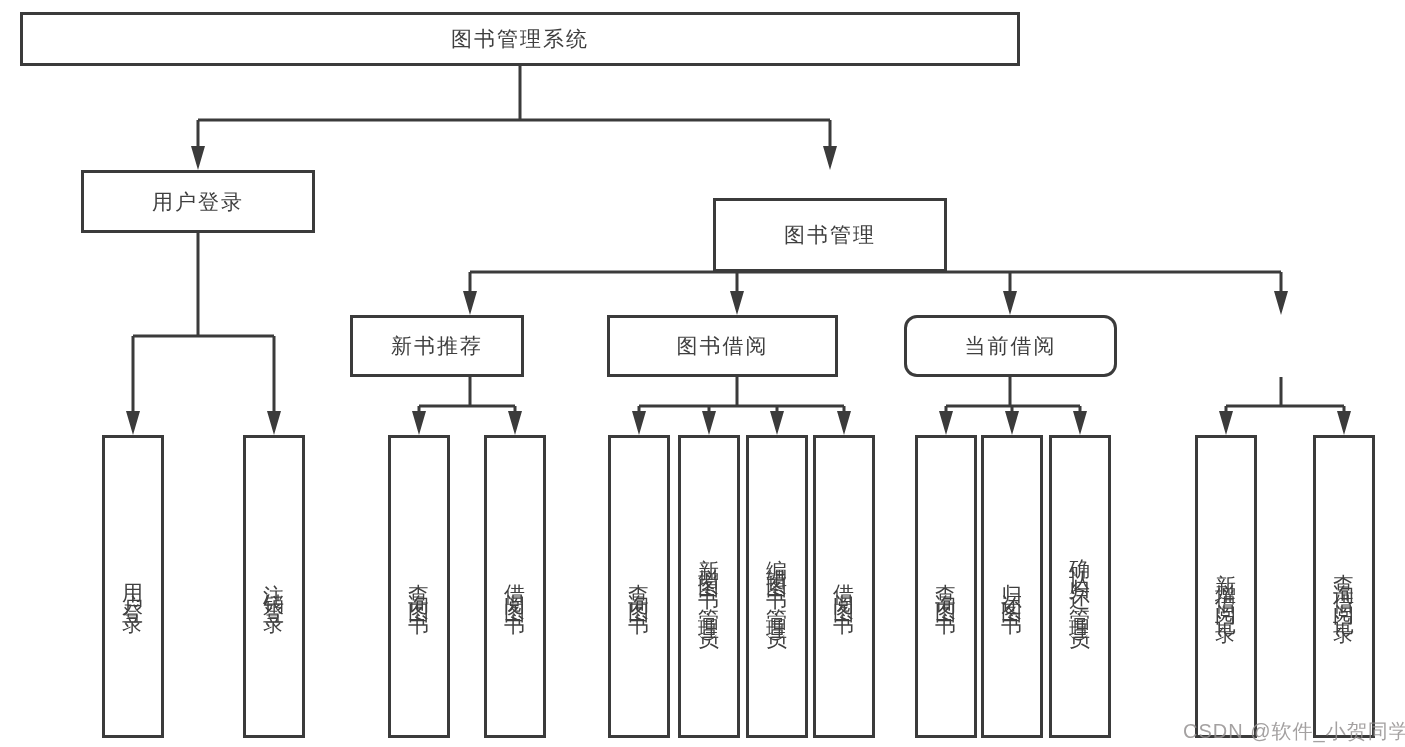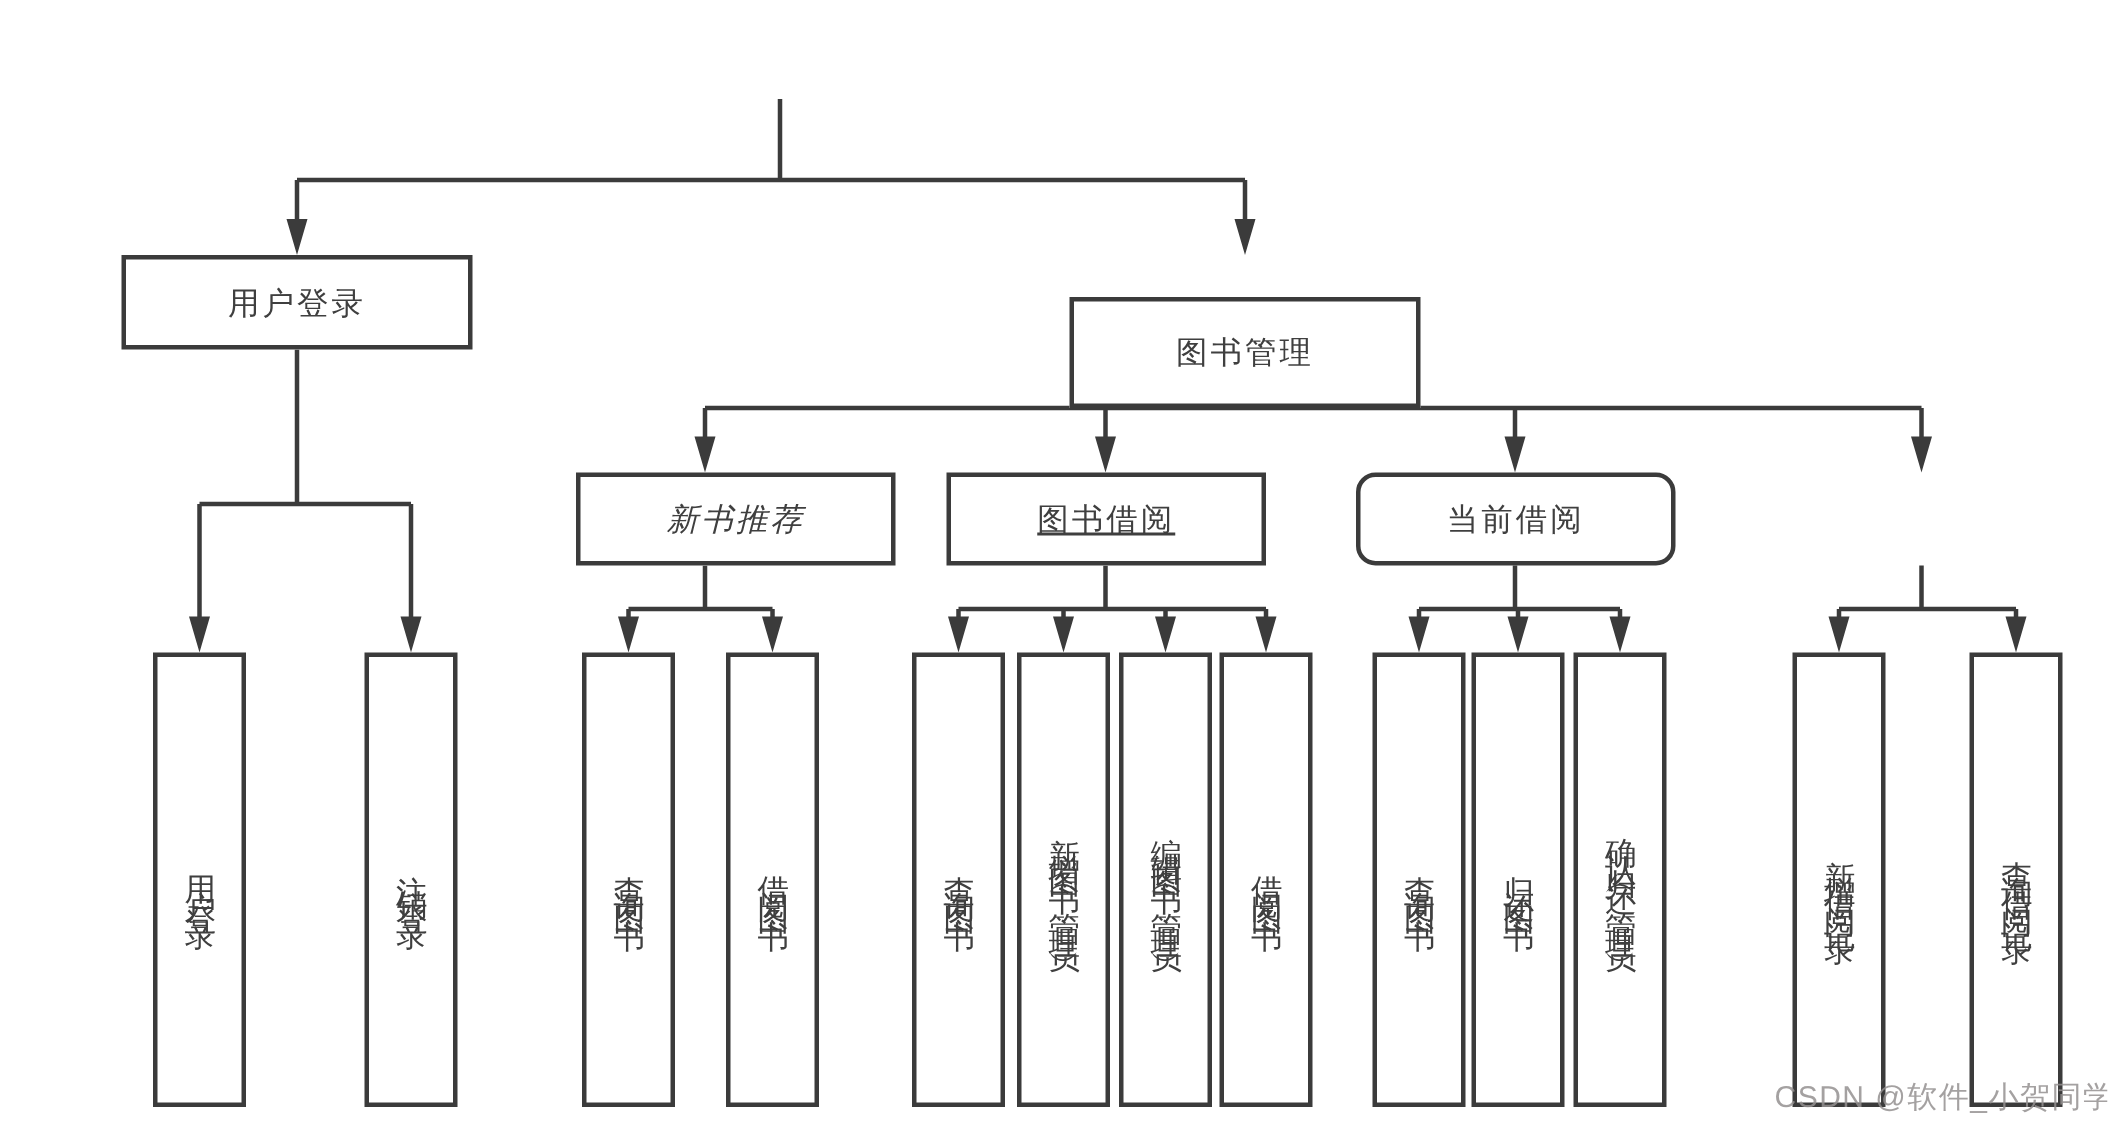--- a/index.html
+++ b/index.html
@@ -41,32 +41,35 @@
          M463 291 L477 291 L470 315 Z M730 291 L744 291 L737 315 Z
          M1003 291 L1017 291 L1010 315 Z M1274 291 L1288 291 L1281 315 Z
          M412 411 L426 411 L419 435 Z M508 411 L522 411 L515 435 Z
          M632 411 L646 411 L639 435 Z M702 411 L716 411 L709 435 Z
          M770 411 L784 411 L777 435 Z M837 411 L851 411 L844 435 Z
          M939 411 L953 411 L946 435 Z M1005 411 L1019 411 L1012 435 Z
          M1073 411 L1087 411 L1080 435 Z
          M1219 411 L1233 411 L1226 435 Z M1337 411 L1351 411 L1344 435 Z" fill="#3b3b3b" stroke="none"></path>
   </svg>
 
+  <div class="box" style="left:20px; top:12px; width:1000px; height:54px;">
+    <span>图书管理系统</span>
+  </div>
 
   <div class="box" style="left:81px; top:170px; width:234px; height:63px;">
     <span>用户登录</span>
   </div>
   <div class="box" style="left:713px; top:170px; width:234px; height:74px;margin-top:28px;">
     <span>图书管理</span>
   </div>
 
-  <div class="box" style="left:384px; top:315px; width:213px; height:62px;font-style:italic;">
+  <div class="box" style="left:350px; top:315px; width:174px; height:62px;">
     <span>新书推荐</span>
   </div>
-  <div class="box" style="left:631px; top:315px; width:213px; height:62px;text-decoration:underline;">
+  <div class="box" style="left:607px; top:315px; width:231px; height:62px;">
     <span>图书借阅</span>
   </div>
   <div class="box" style="left:904px; top:315px; width:213px; height:62px;border-radius:13px;">
     <span>当前借阅</span>
   </div>
 
   <div class="box vbox" style="left:102px; top:435px; width:62px; height:303px;">
     <span class="vlabel">用户登录</span>
   </div>
   <div class="box vbox" style="left:243px; top:435px; width:62px; height:303px;">

